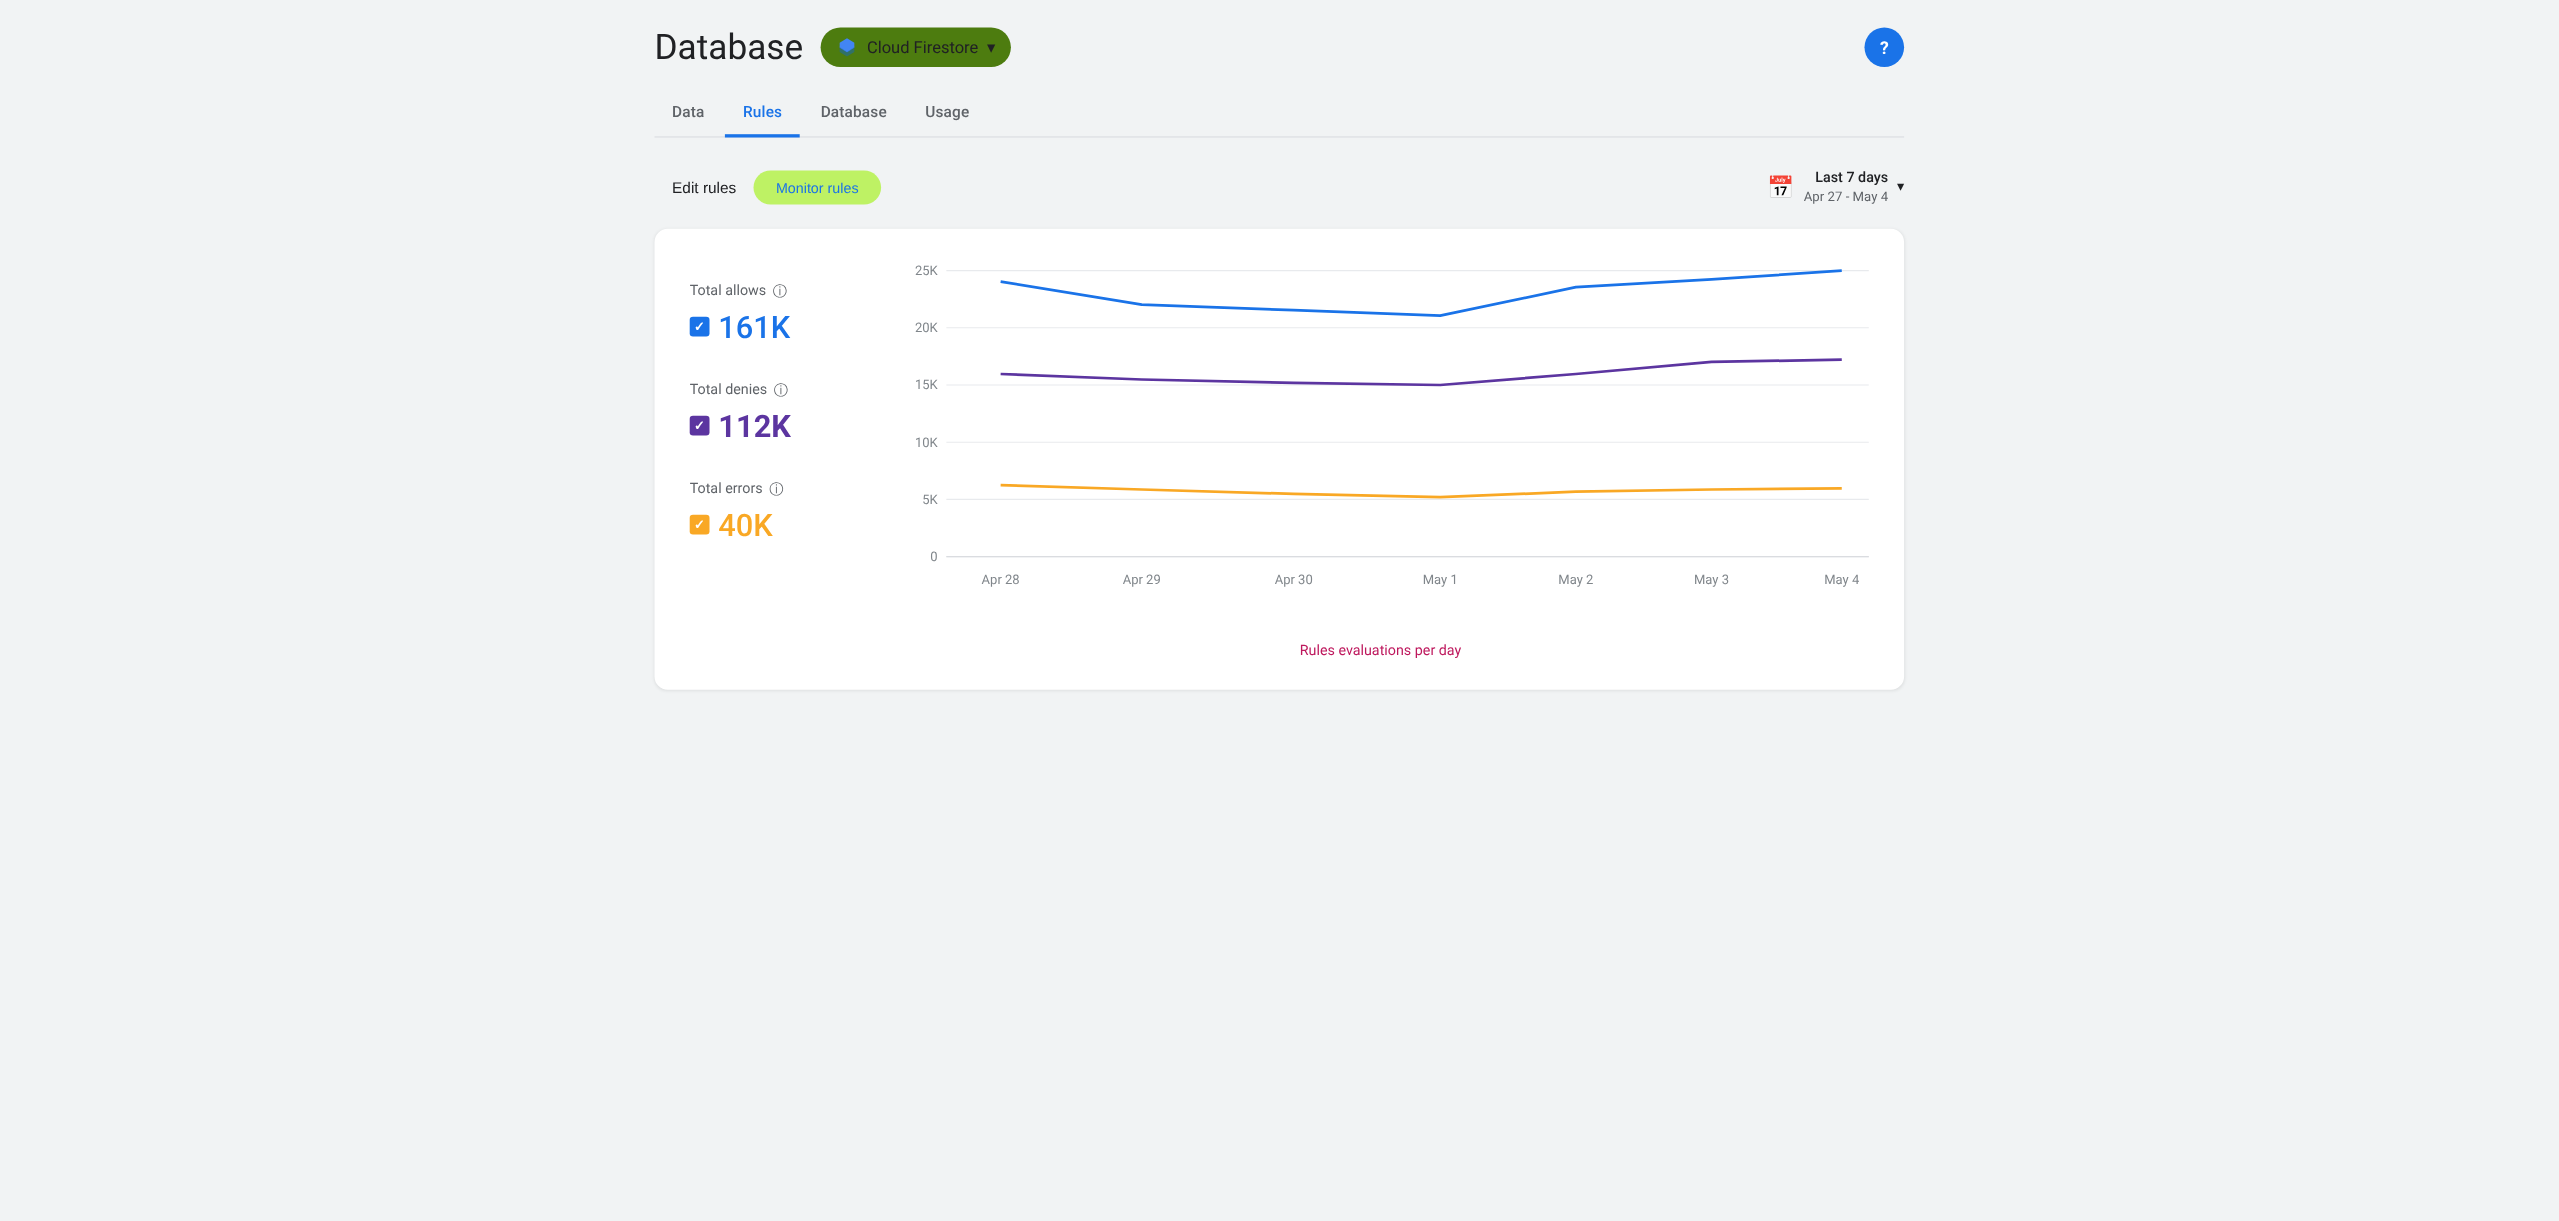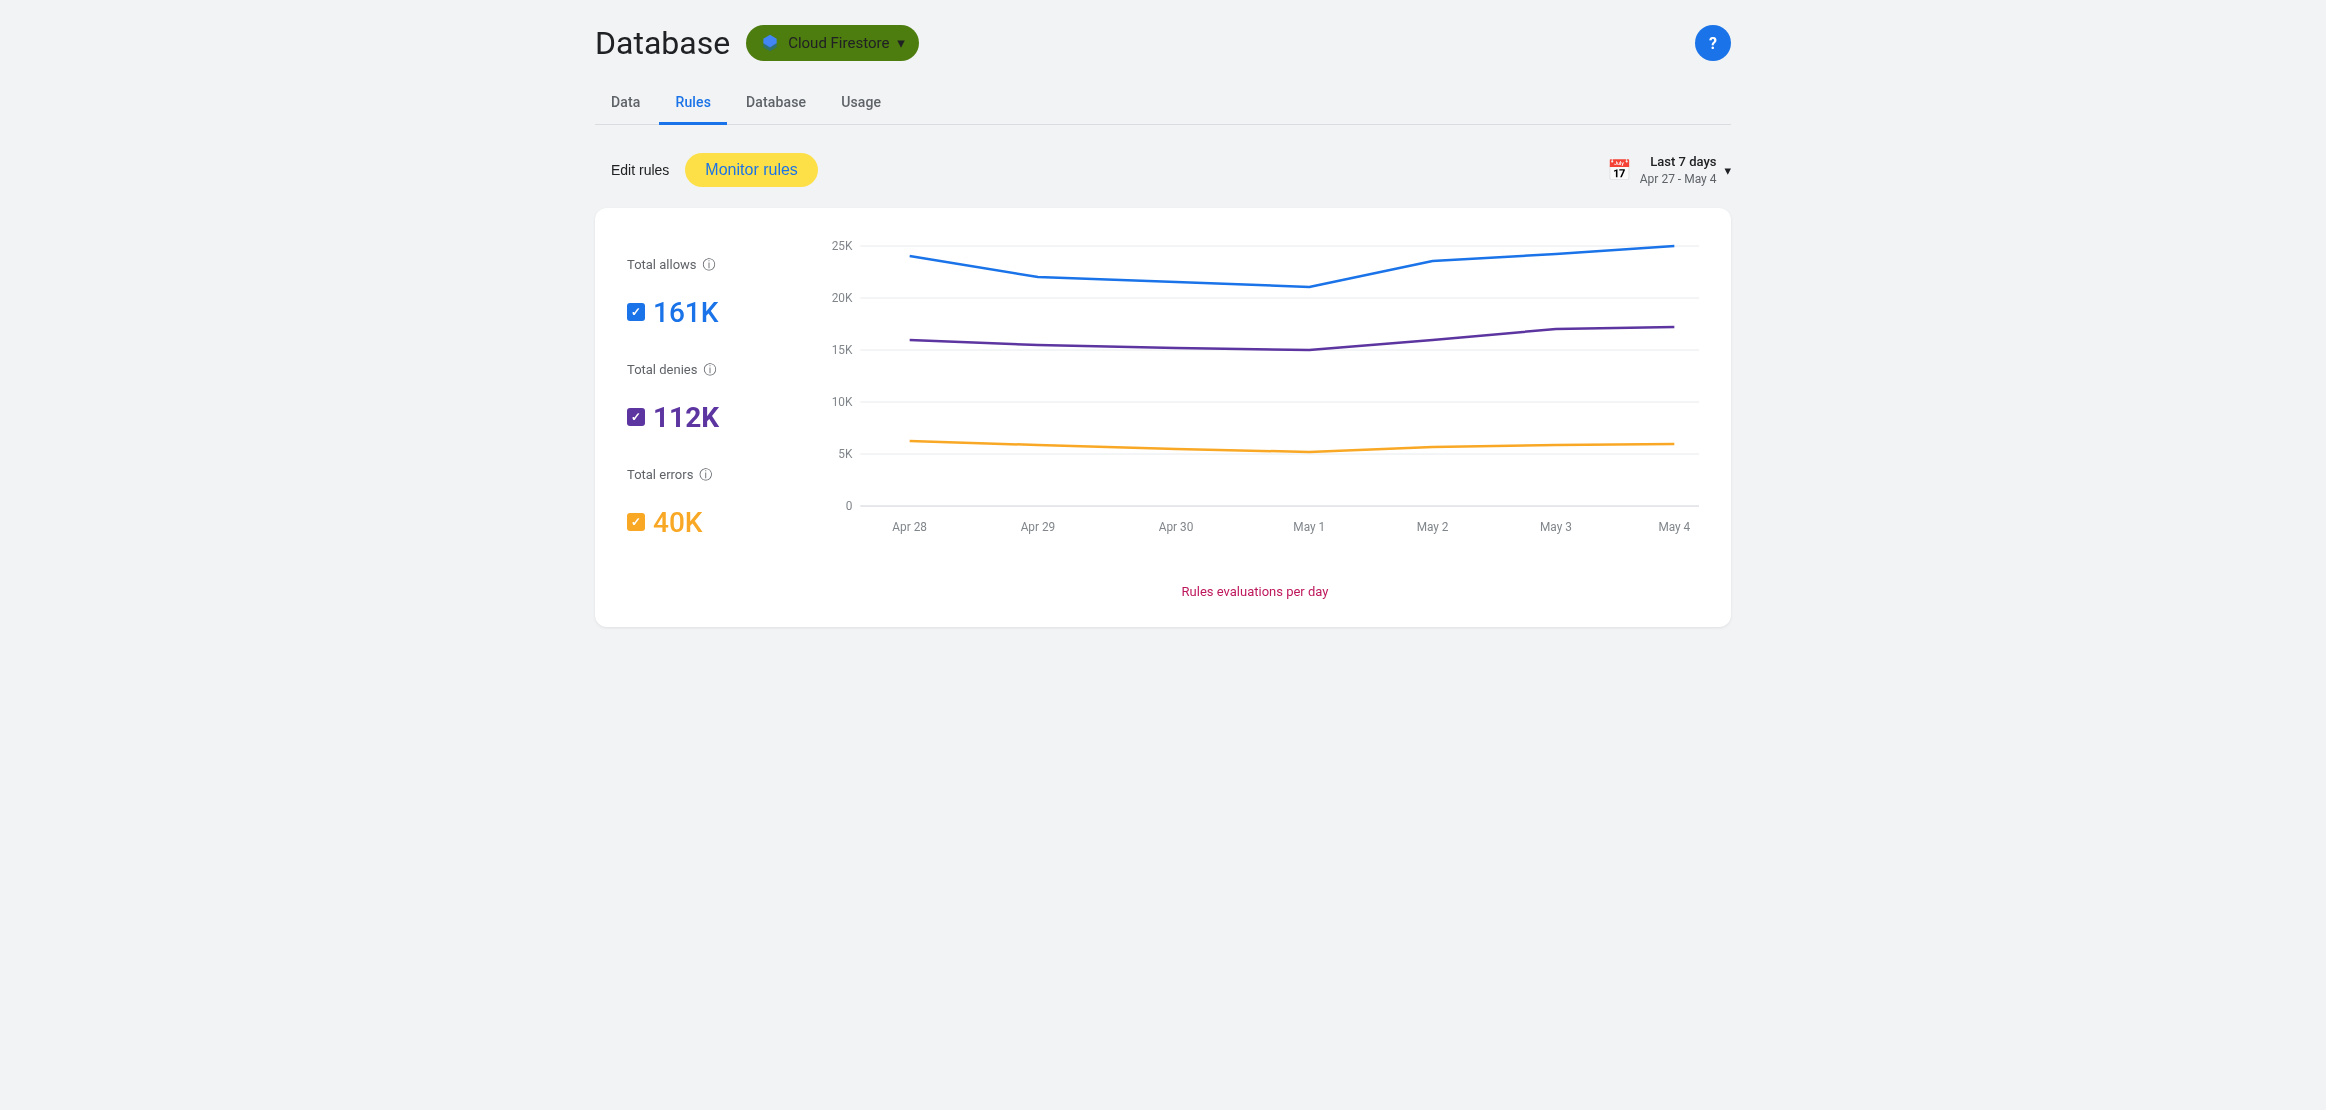--- a/index.html
+++ b/index.html
@@ -84,24 +84,24 @@
     .edit-rules-btn {
       background: none;
       border: none;
       font-size: 14px;
       color: #202124;
       padding: 8px 16px;
       cursor: pointer;
       font-weight: 500;
     }
     .monitor-rules-btn {
-      background: #fde047;
+      background: #bef264;
       border: none;
       border-radius: 20px;
-      font-size: 16px;
+      font-size: 13px;
       color: #1a73e8;
       padding: 8px 20px;
       cursor: pointer;
       font-weight: 500;
     }
     .date-range {
       margin-left: auto;
       display: flex;
       align-items: center;
       gap: 8px;
@@ -139,21 +139,21 @@
     .legend-panel {
       min-width: 160px;
       display: flex;
       flex-direction: column;
       gap: 32px;
       padding-top: 20px;
     }
     .legend-item {
       display: flex;
       flex-direction: column;
-      gap: 22px;
+      gap: 7px;
     }
     .legend-label-row {
       display: flex;
       align-items: center;
       gap: 6px;
       font-size: 13px;
       color: #5f6368;
     }
     .legend-help {
       font-size: 13px;

